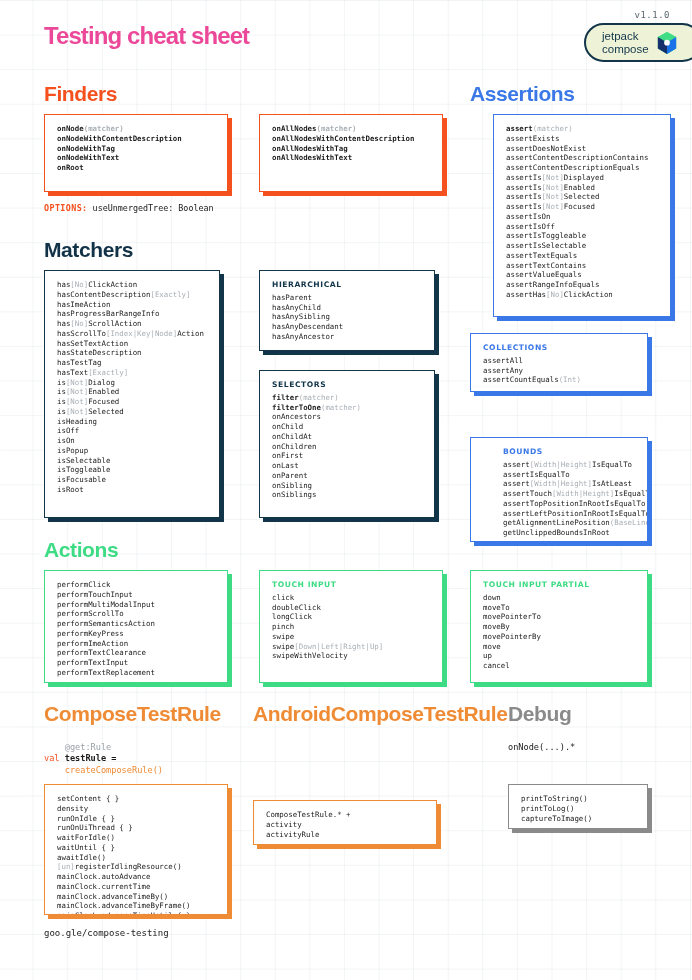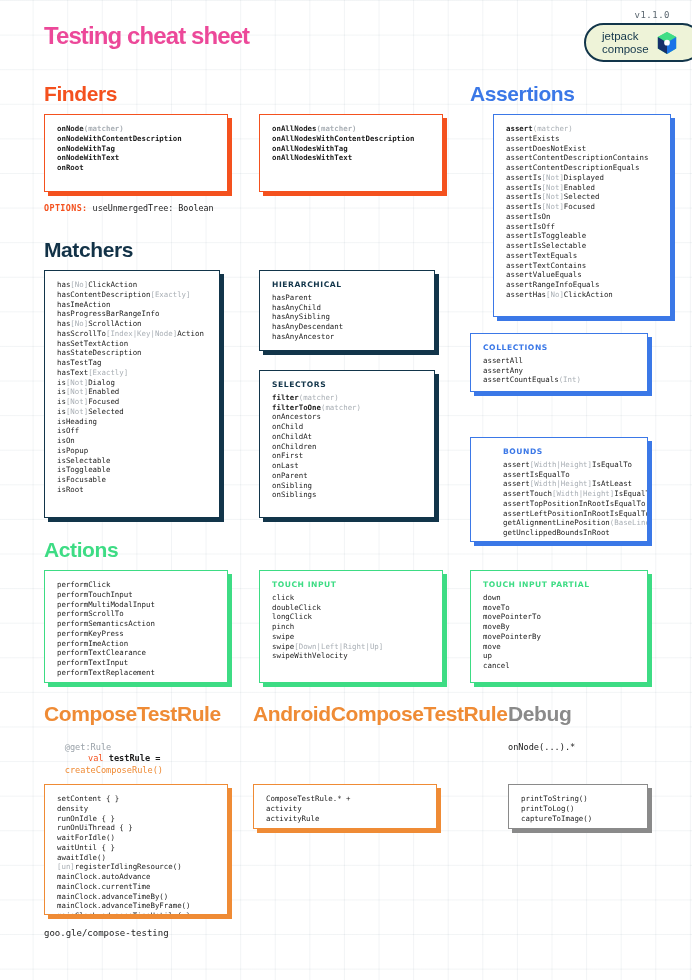--- a/index.html
+++ b/index.html
@@ -103,21 +103,21 @@
   }
   .options .lbl { color:#f4511e; font-weight:bold; letter-spacing:.4px; }
 
   
   .snippet {
     position:absolute;
     font-family:"DejaVu Sans Mono", monospace;
     font-size:8.6px; line-height:11.6px; color:#1b1b1b;
     white-space:pre;
   }
-  .kw { color:#f4511e;margin-left:44px; }
+  .kw { color:#f4511e; }
   .anno { color:#9aa2a9; }
   .fn { color:#ef8b35; }
 
   .debugline {
     position:absolute;
     font-family:"DejaVu Sans Mono", monospace;
     font-size:8.6px; color:#1b1b1b;
   }
   .footer {
     position:absolute; left:44px; top:928px;
@@ -321,21 +321,21 @@
     <div class="codeline">mainClock.autoAdvance</div>
     <div class="codeline">mainClock.currentTime</div>
     <div class="codeline">mainClock.advanceTimeBy()</div>
     <div class="codeline">mainClock.advanceTimeByFrame()</div>
     <div class="codeline">mainClock.advanceTimeUntil { }</div>
   </div>
 
   <div class="sec" style="left:253px; top:702px; color:#ef8b35;">AndroidComposeTestRule</div>
 
 
-  <div class="box b-orange2 shadow-orange2" style="left:253px; top:784px; width:184px; height:45px;">
+  <div class="box b-orange2 shadow-orange2" style="left:253px; top:800px; width:184px; height:45px;">
     <div class="codeline">ComposeTestRule.* +</div>
     <div class="codeline">activity</div>
     <div class="codeline">activityRule</div>
   </div>
 
   <div class="sec" style="left:508px; top:702px; color:#8a8a8a;">Debug</div>
 
   <div class="debugline" style="left:508px; top:742px;">onNode(...).*</div>
 
   <div class="box b-gray shadow-gray" style="left:508px; top:784px; width:140px; height:45px;">

